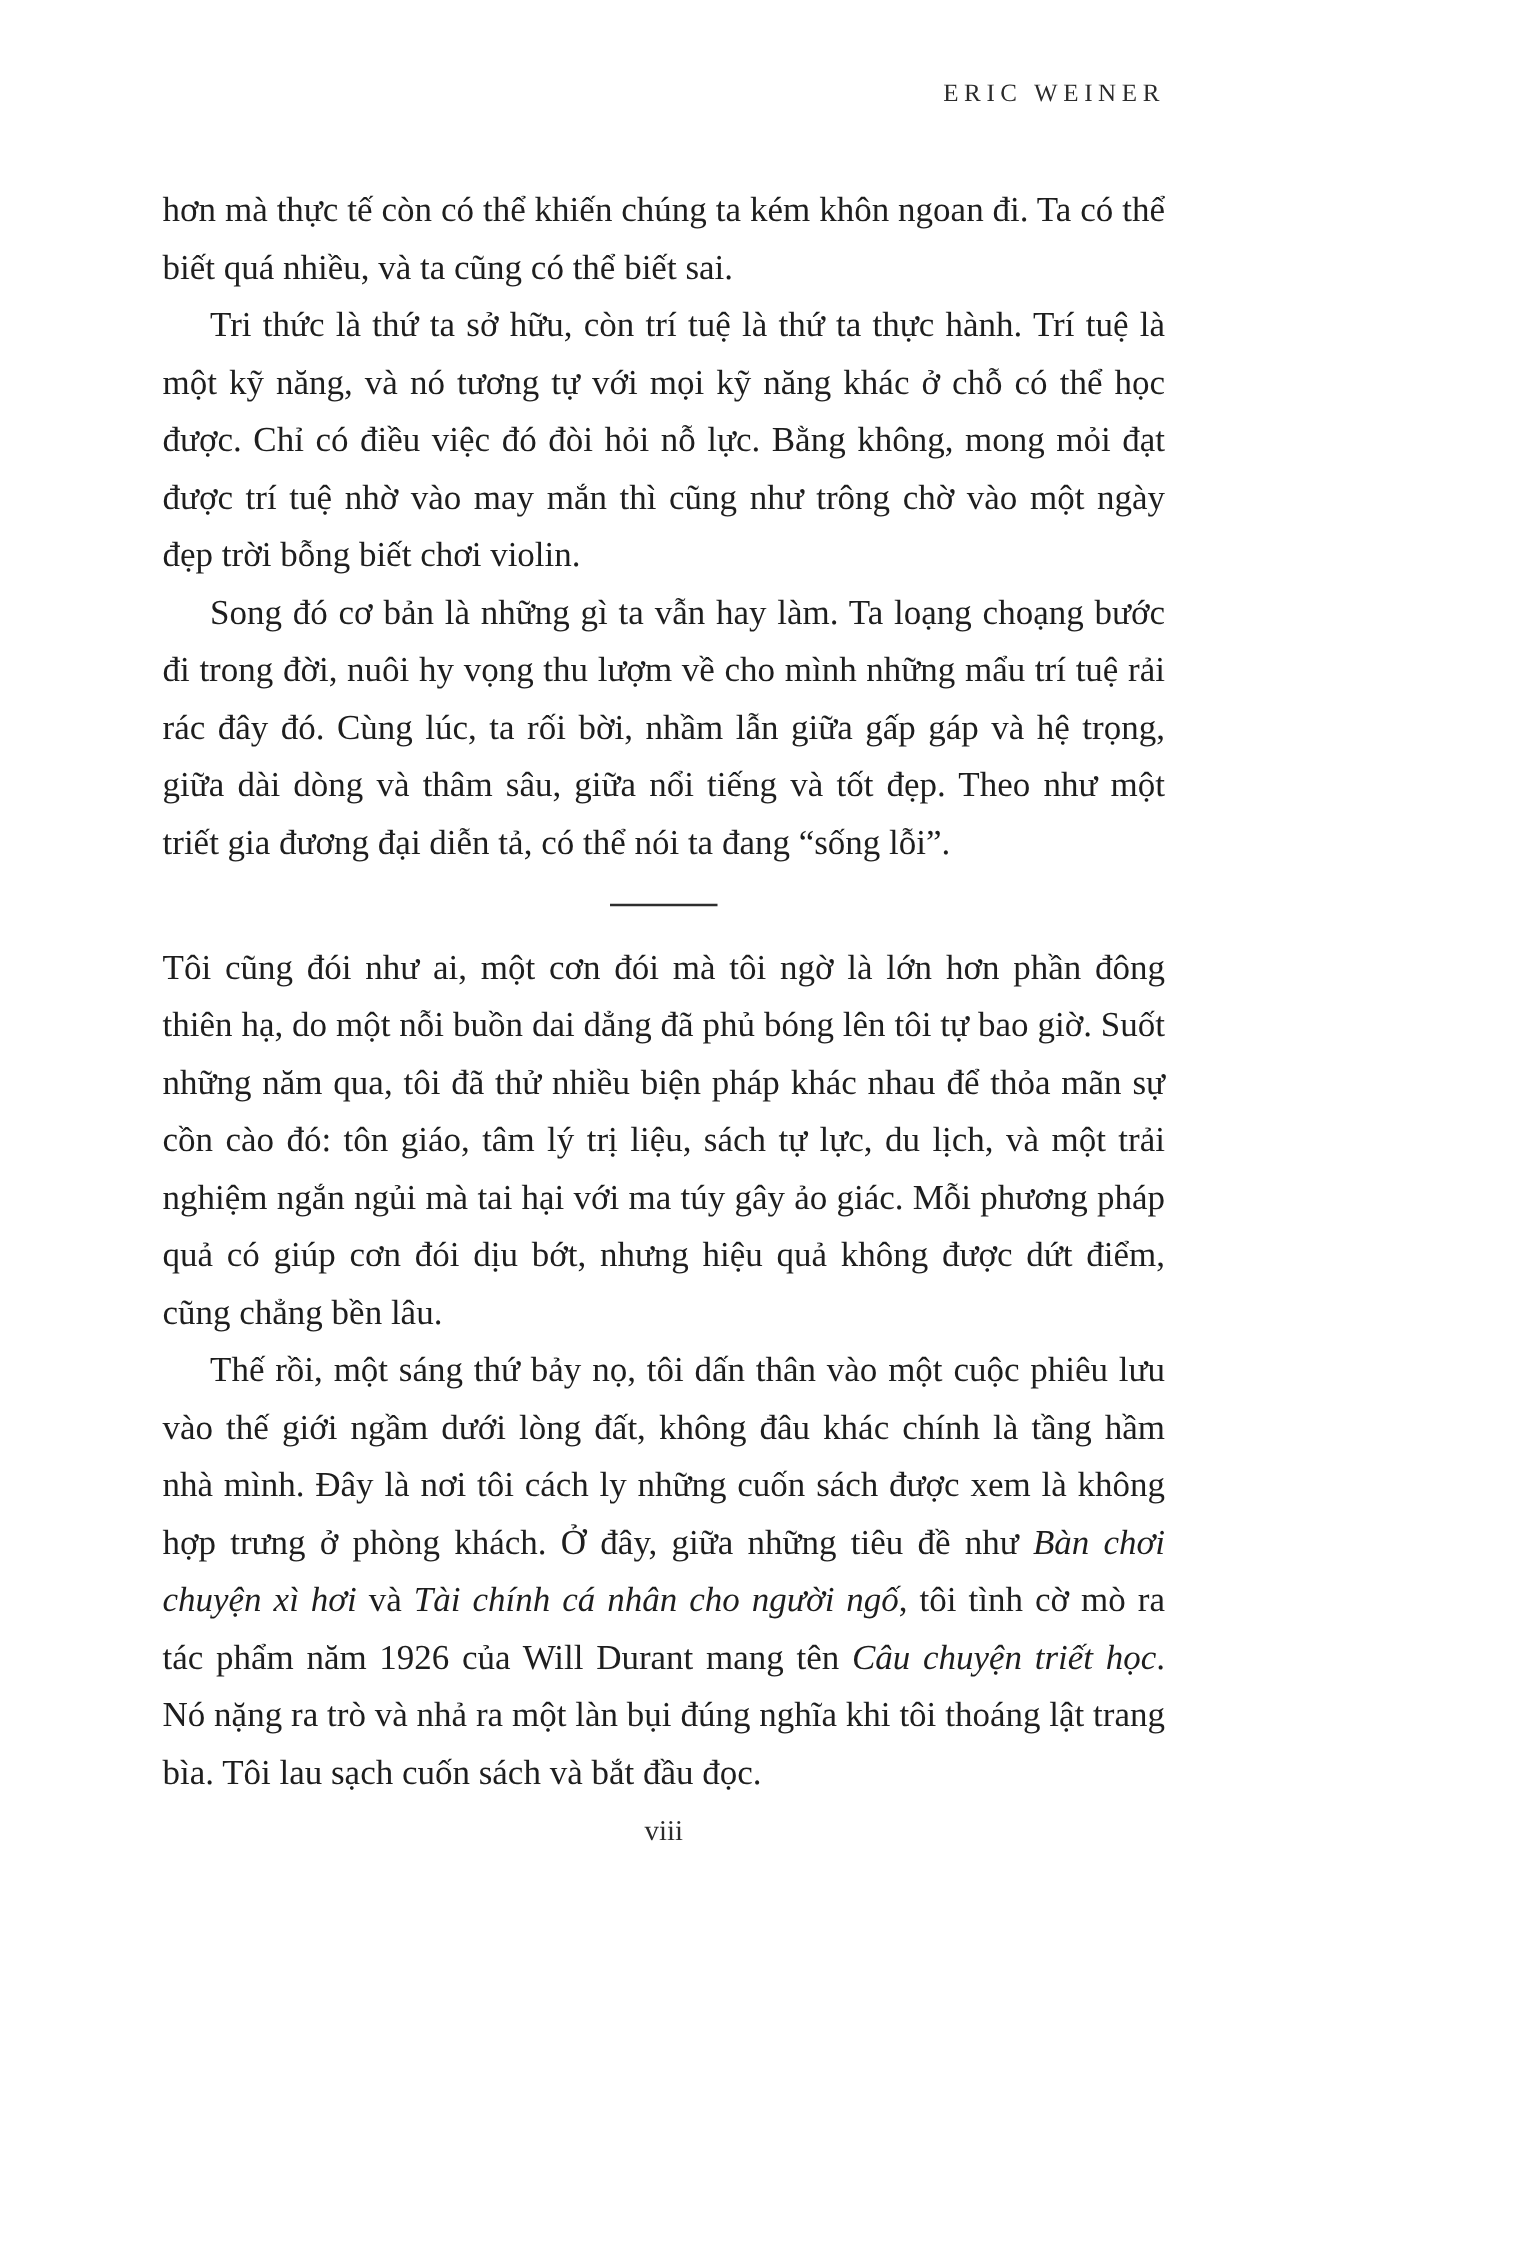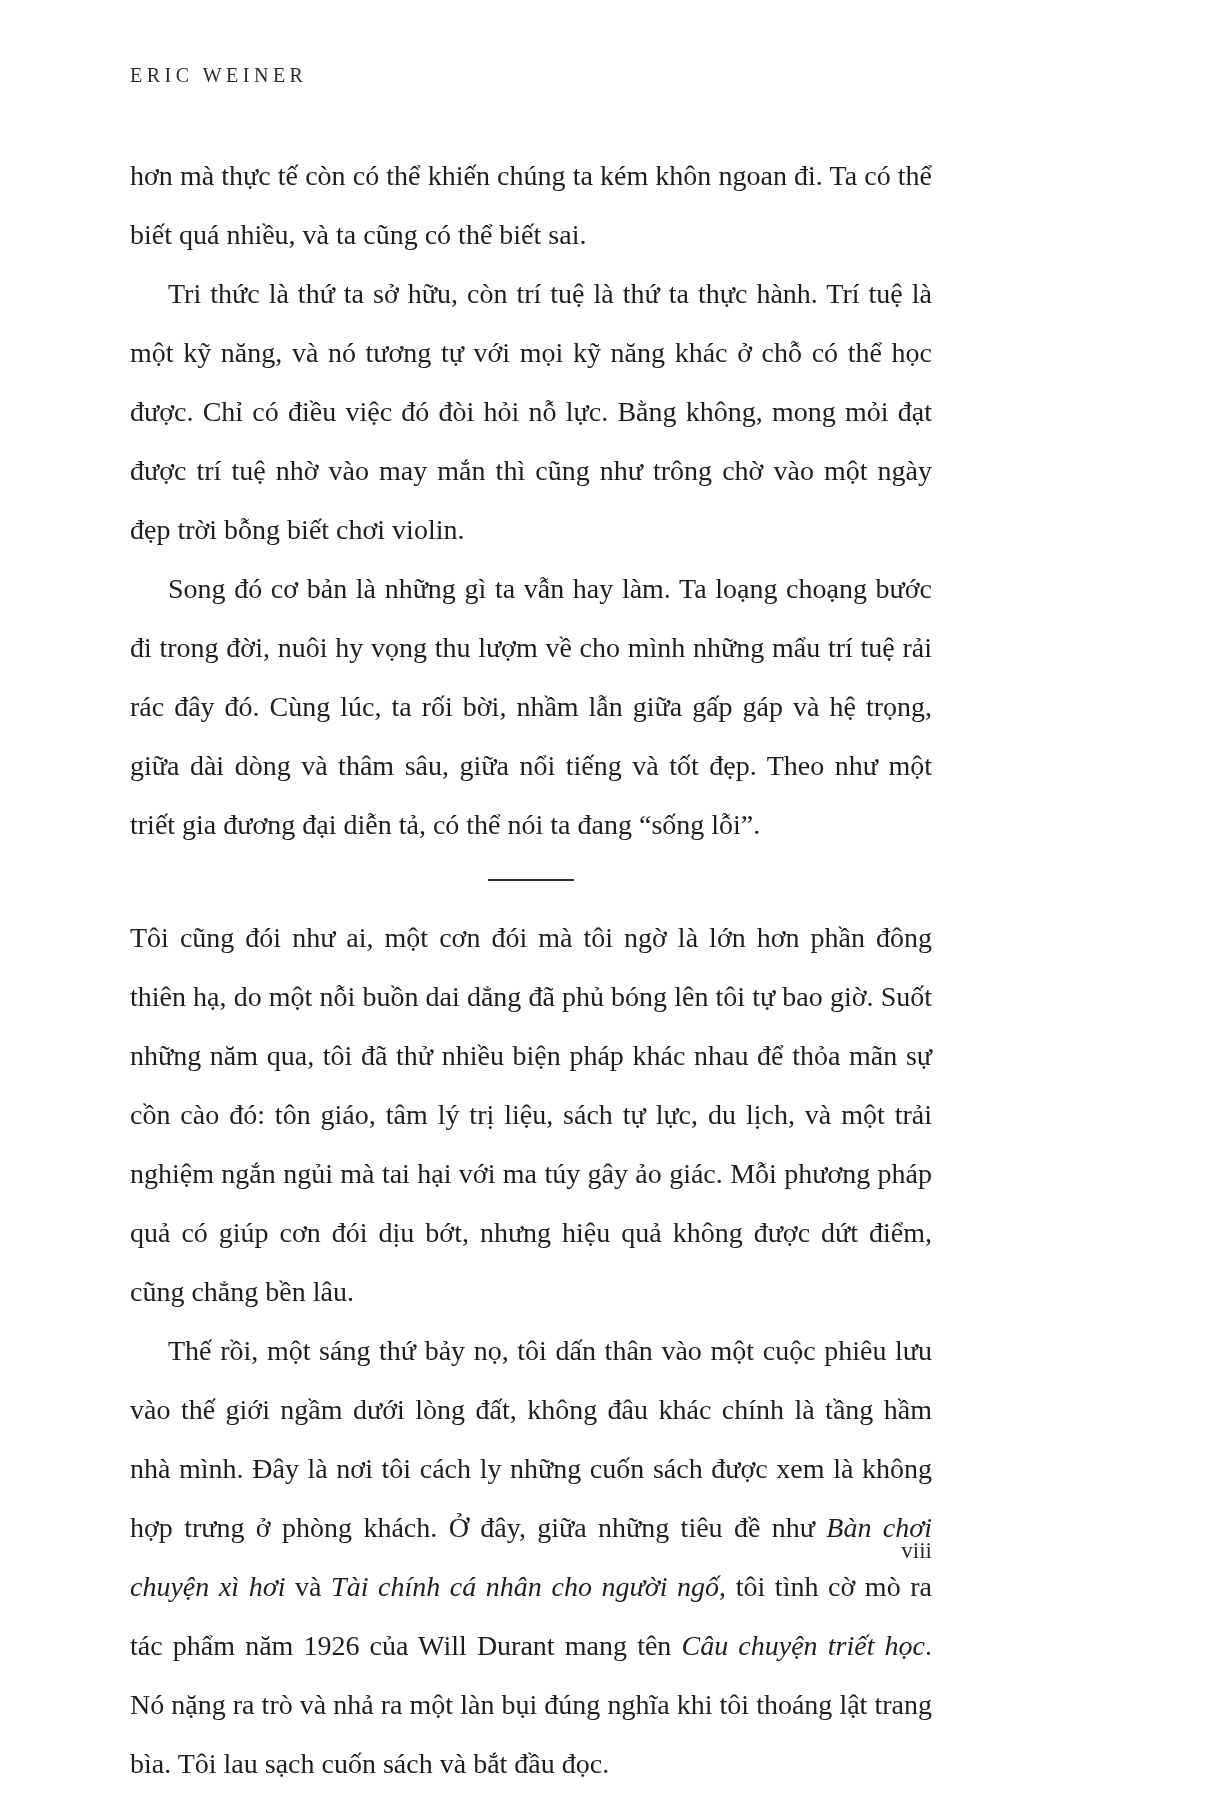--- a/index.html
+++ b/index.html
@@ -11,51 +11,51 @@
     background: #ffffff;
     font-family: "Liberation Serif", "DejaVu Serif", serif;
     color: #1e1e1e;
     overflow: hidden;
   }
   .running-header {
     position: absolute;
     top: 64px;
     left: 130px;
     width: 802px;
-    text-align: left;
+    text-align: right;
     font-size: 20px;
     letter-spacing: 4.5px;
     color: #2b2b2b;
     font-weight: 400;
   }
   .text-block {
     position: absolute;
     top: 146px;
     left: 130px;
     width: 802px;
     font-size: 28px;
-    line-height: 59px;
+    line-height: 46px;
     text-align: justify;
     color: #1e1e1e;
   }
   p.para { margin: 0; }
   p.para.indent { text-indent: 38px; }
   .divider {
     width: 86px;
     height: 0;
     border-top: 2px solid #2e2e2e;
     margin: 25px auto 27px auto;
   }
   .italic { font-style: italic; }
   .page-number {
     position: absolute;
-    top: 1538px;
+    top: 1452px;
     left: 130px;
     width: 802px;
-    text-align: right;
+    text-align: center;
     font-size: 23px;
     color: #2b2b2b;
   }
 </style>
 </head>
 <body>
 
 <div class="page">
   <div class="running-header">ERIC WEINER</div>
 

